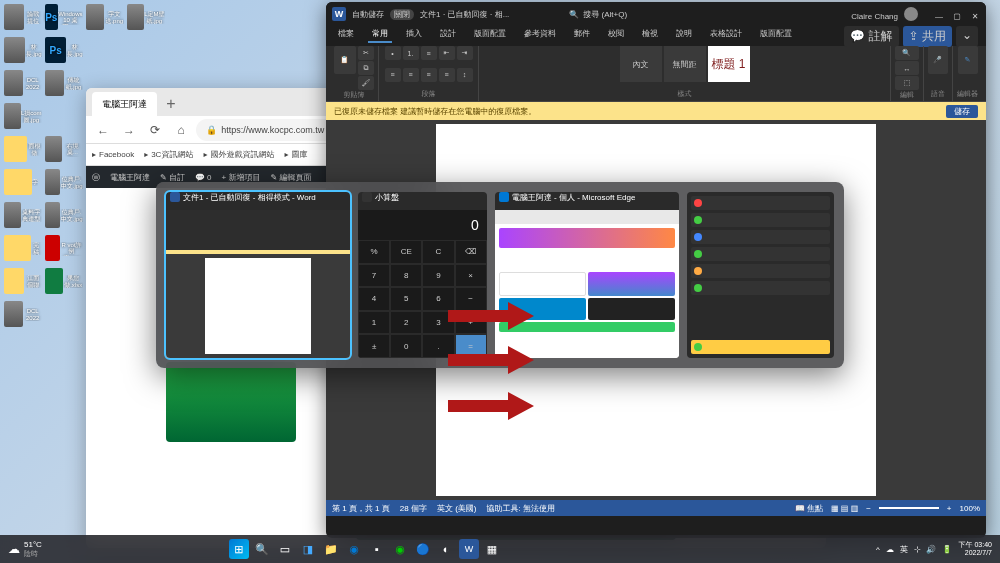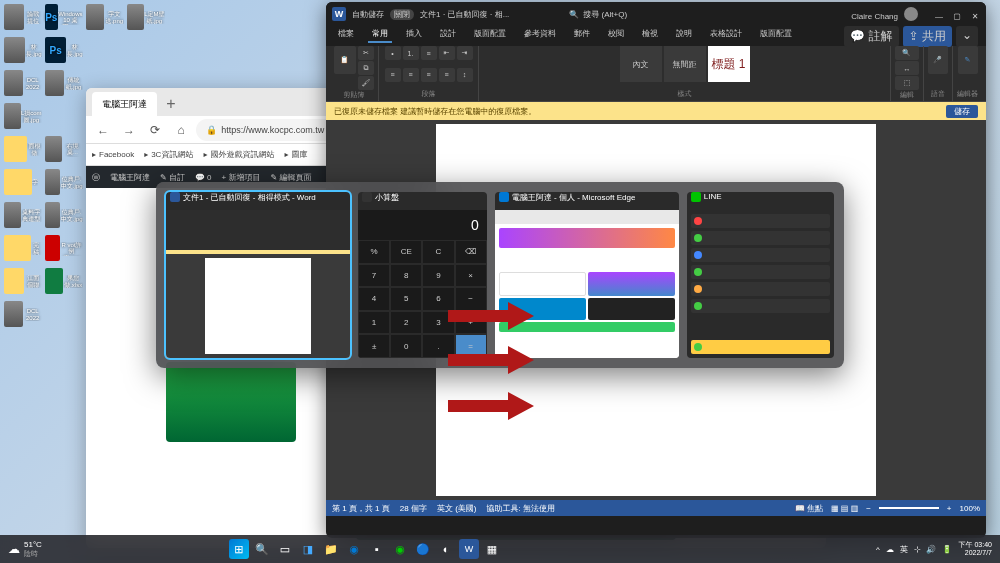--- a/index.html
+++ b/index.html
@@ -431,24 +431,20 @@
           <div class="edge-prev-card" style="grid-column:1/3;height:20px;background:linear-gradient(90deg,#a4f,#f84)"></div>
           <div class="edge-prev-card" style="background:#fff;border:1px solid #ddd"></div>
           <div class="edge-prev-card"></div>
           <div class="edge-prev-card" style="background:#08c"></div>
           <div class="edge-prev-card" style="background:#222"></div>
           <div class="edge-prev-card" style="grid-column:1/3;height:10px;background:#3c6"></div>
         </div>
       </div>
     </div>
     <div class="task-item" style="flex:0.8">
-      <div class="task-title">
-          <div class="ticon l"></div>
-          <span>LINE</span>
-        </div>
       <div class="task-preview line-prev">
         <div class="line-item">
             <div class="line-dot" style="background:#f44"></div>
           </div>
         <div class="line-item">
             <div class="line-dot"></div>
           </div>
         <div class="line-item">
             <div class="line-dot" style="background:#48f"></div>
           </div>

